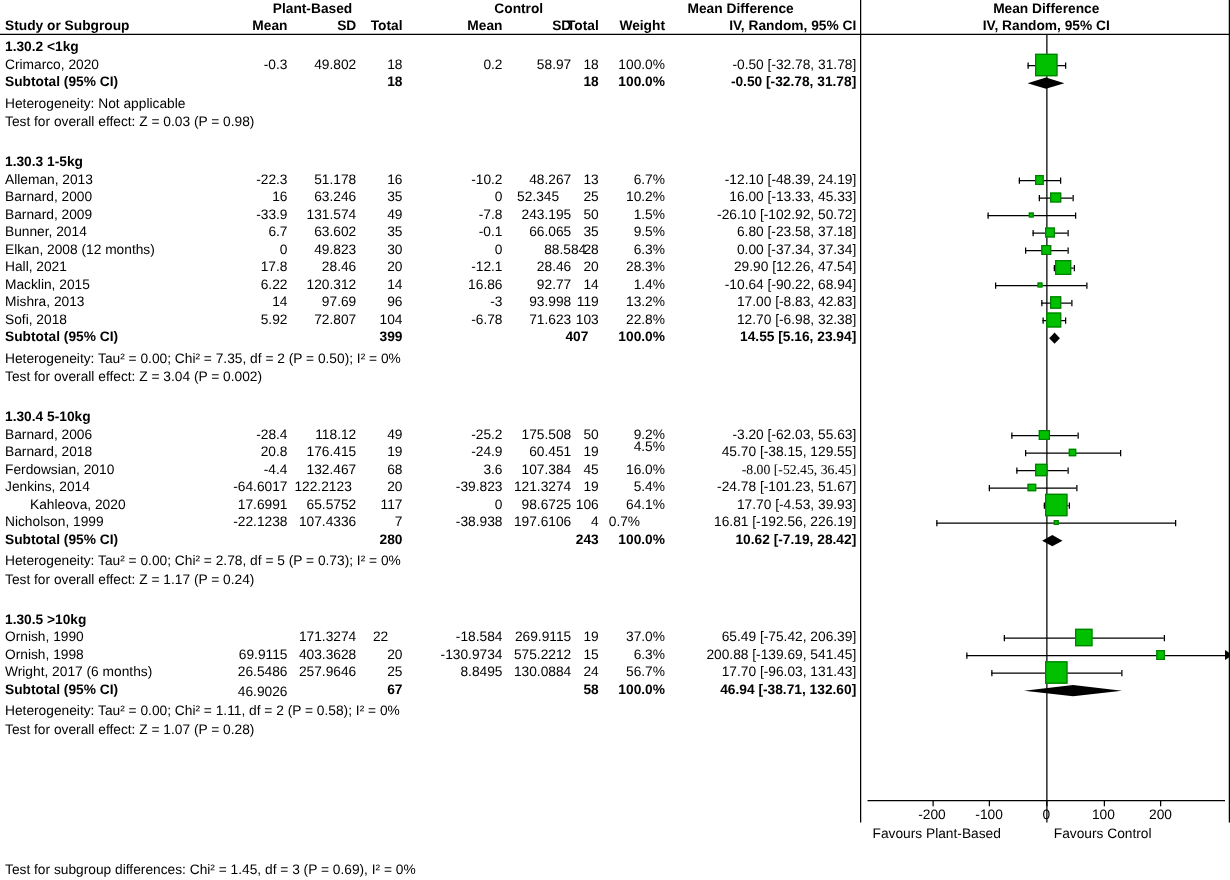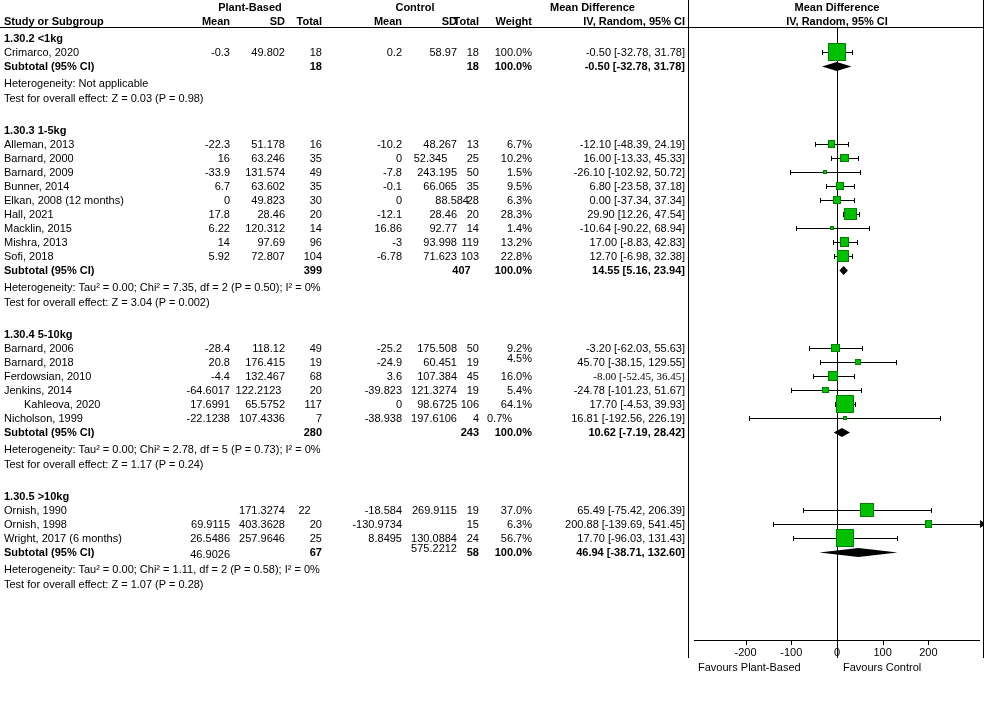--- a/index.html
+++ b/index.html
@@ -249,21 +249,21 @@
       <div class="cell r" style="left: 345px; top: 504px; width: 57px; text-align: right;">-18.584</div>
       <div class="cell r" style="left: 404px; top: 504px; width: 53px; text-align: right;">269.9115</div>
       <div class="cell r" style="left: 444px; top: 504px; width: 35px; text-align: right;">19</div>
       <div class="cell r" style="left: 487px; top: 504px; width: 45px; text-align: right;">37.0%</div>
       <div class="cell r" style="left: 545px; top: 504px; width: 140px; text-align: right;">65.49 [-75.42, 206.39]</div>
       <div class="cell l" style="left: 4px; top: 518px;">Ornish, 1998</div>
       <div class="cell r" style="left: 170px; top: 518px; width: 60px; text-align: right;">69.9115</div>
       <div class="cell r" style="left: 232px; top: 518px; width: 53px; text-align: right;">403.3628</div>
       <div class="cell r" style="left: 287px; top: 518px; width: 35px; text-align: right;">20</div>
       <div class="cell r" style="left: 345px; top: 518px; width: 57px; text-align: right;">-130.9734</div>
-      <div class="cell r" style="left: 404px; top: 518px; width: 53px; text-align: right; margin-top: 24px;">575.2212</div>
+      <div class="cell r" style="left: 404px; top: 518px; width: 53px; text-align: right;">575.2212</div>
       <div class="cell r" style="left: 444px; top: 518px; width: 35px; text-align: right;">15</div>
       <div class="cell r" style="left: 487px; top: 518px; width: 45px; text-align: right;">6.3%</div>
       <div class="cell r" style="left: 545px; top: 518px; width: 140px; text-align: right;">200.88 [-139.69, 541.45]</div>
       <div class="cell l" style="left: 4px; top: 532px;">Wright, 2017 (6 months)</div>
       <div class="cell r" style="left: 170px; top: 532px; width: 60px; text-align: right;">26.5486</div>
       <div class="cell r" style="left: 232px; top: 532px; width: 53px; text-align: right;">257.9646</div>
       <div class="cell r" style="left: 287px; top: 532px; width: 35px; text-align: right;">25</div>
       <div class="cell r" style="left: 345px; top: 532px; width: 57px; text-align: right;">8.8495</div>
       <div class="cell r" style="left: 404px; top: 532px; width: 53px; text-align: right;">130.0884</div>
       <div class="cell r" style="left: 444px; top: 532px; width: 35px; text-align: right;">24</div>
@@ -379,13 +379,14 @@
       <div class="tick" style="left: 837px; top: 640px;"></div>
       <div class="axisnums" style="position: absolute; left: 817px; top: 646px; width: 40px; text-align: center;">0</div>
       <div class="tick" style="left: 882.7px; top: 640px;"></div>
       <div class="axisnums" style="position: absolute; left: 862.7px; top: 646px; width: 40px; text-align: center;">100</div>
       <div class="tick" style="left: 928.4px; top: 640px;"></div>
       <div class="axisnums" style="position: absolute; left: 908.4px; top: 646px; width: 40px; text-align: center;">200</div>
       <div class="axlabel" style="position: absolute; left: 698px; top: 661px;">Favours Plant-Based</div>
       <div class="axlabel" style="position: absolute; left: 843px; top: 661px;">Favours Control</div>
     </div>
 
+  <div class="footer" style="left:4px; top:690px;">Test for subgroup differences: Chi² = 1.45, df = 3 (P = 0.69), I² = 0%</div>
 </div>
 
 </body></html>

